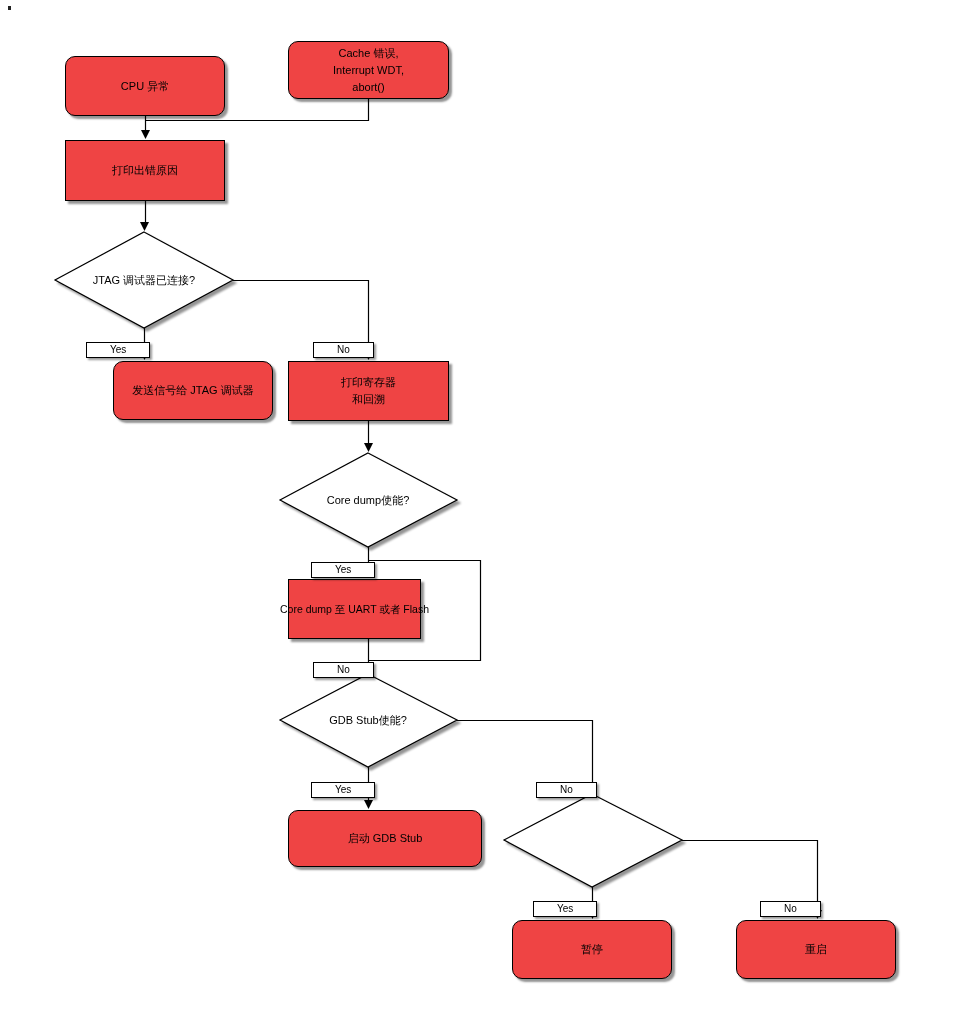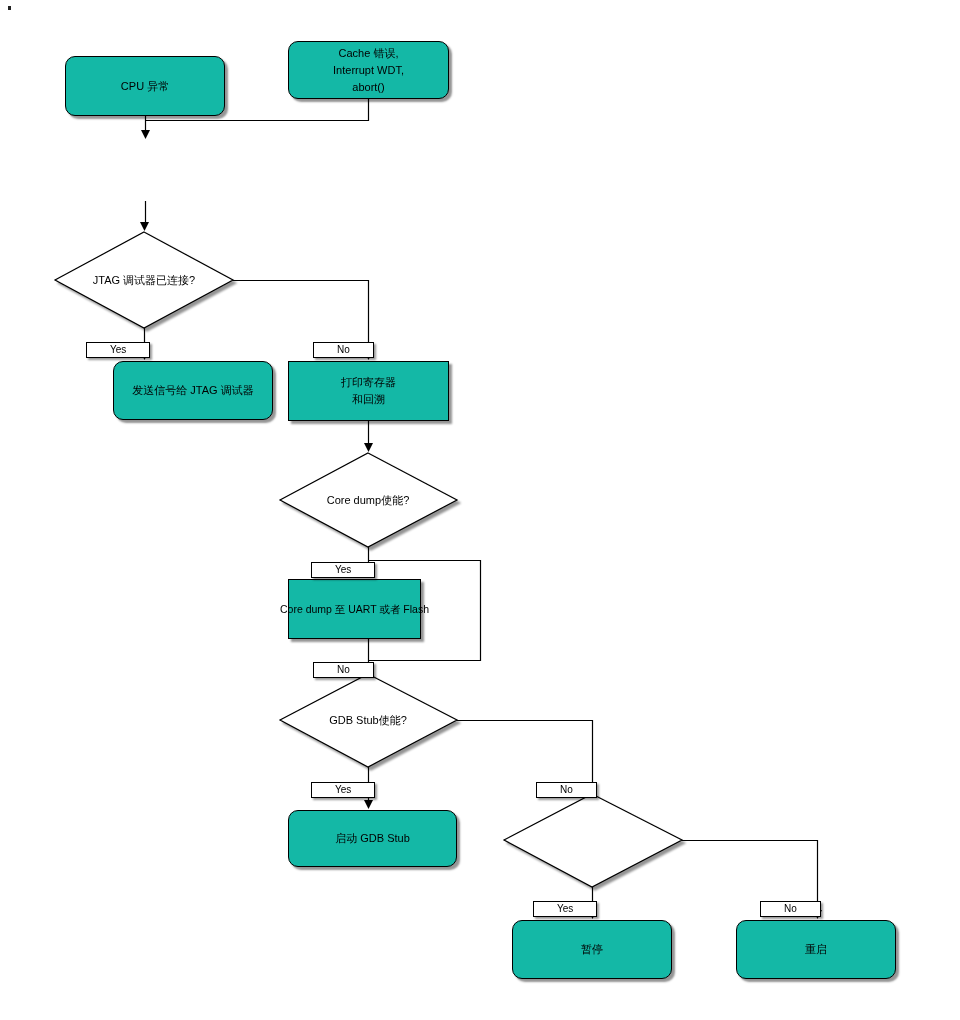--- a/index.html
+++ b/index.html
@@ -3,21 +3,21 @@
 <meta charset="utf-8">
 <title>Flowchart</title>
 <style>
   html,body{margin:0;padding:0;background:#ffffff;}
   .canvas{
     position:relative;width:960px;height:1020px;background:#ffffff;overflow:hidden;
     font-family:"Liberation Sans","DejaVu Sans",sans-serif;color:#000;
   }
   svg.layer{position:absolute;left:0;top:0;}
   .node{
-    position:absolute;background:#14b8a6;border:1.2px solid #000;
+    position:absolute;background:#ef4444;border:1.2px solid #000;
     display:flex;flex-direction:column;align-items:center;justify-content:center;
     text-align:center;font-size:11px;line-height:17px;
     box-shadow:3px 3px 2px rgba(0,0,0,0.42);box-sizing:border-box;white-space:nowrap;
   }
   .rounded{border-radius:10px;}
   .dtext{
     position:absolute;display:flex;flex-direction:row;align-items:center;justify-content:center;
     text-align:center;font-size:11px;line-height:17px;white-space:nowrap;pointer-events:none;
   }
   .tag{
@@ -82,35 +82,38 @@
   <div class="node rounded" style="left:65px;top:56px;width:160px;height:60px;">
     <span>CPU 异常</span>
   </div>
 
   <div class="node rounded" style="left:288px;top:41px;width:161px;height:58px;">
     <span>Cache 错误,</span>
     <span>Interrupt WDT,</span>
     <span>abort()</span>
   </div>
 
+  <div class="node" style="left:65px;top:140px;width:160px;height:61px;">
+    <span>打印出错原因</span>
+  </div>
 
   <div class="node rounded" style="left:65px;top:361px;width:160px;height:59px;margin-left:48px;">
     <span>发送信号给 JTAG 调试器</span>
   </div>
 
   <div class="node" style="left:288px;top:361px;width:161px;height:60px;">
     <span>打印寄存器</span>
     <span>和回溯</span>
   </div>
 
   <div class="node" style="left:288px;top:579px;width:133px;height:60px;font-size:10.5px;justify-content:center;">
     <span>Core dump 至 UART 或者 Flash</span>
   </div>
 
-  <div class="node rounded" style="left:288px;top:810px;width:169px;height:57px;">
+  <div class="node rounded" style="left:288px;top:810px;width:194px;height:57px;">
     <span>启动 GDB Stub</span>
   </div>
 
   <div class="node rounded" style="left:512px;top:920px;width:160px;height:59px;">
     <span>暂停</span>
   </div>
 
   <div class="node rounded" style="left:736px;top:920px;width:160px;height:59px;justify-content:center;">
     <span>重启</span>
   </div>

